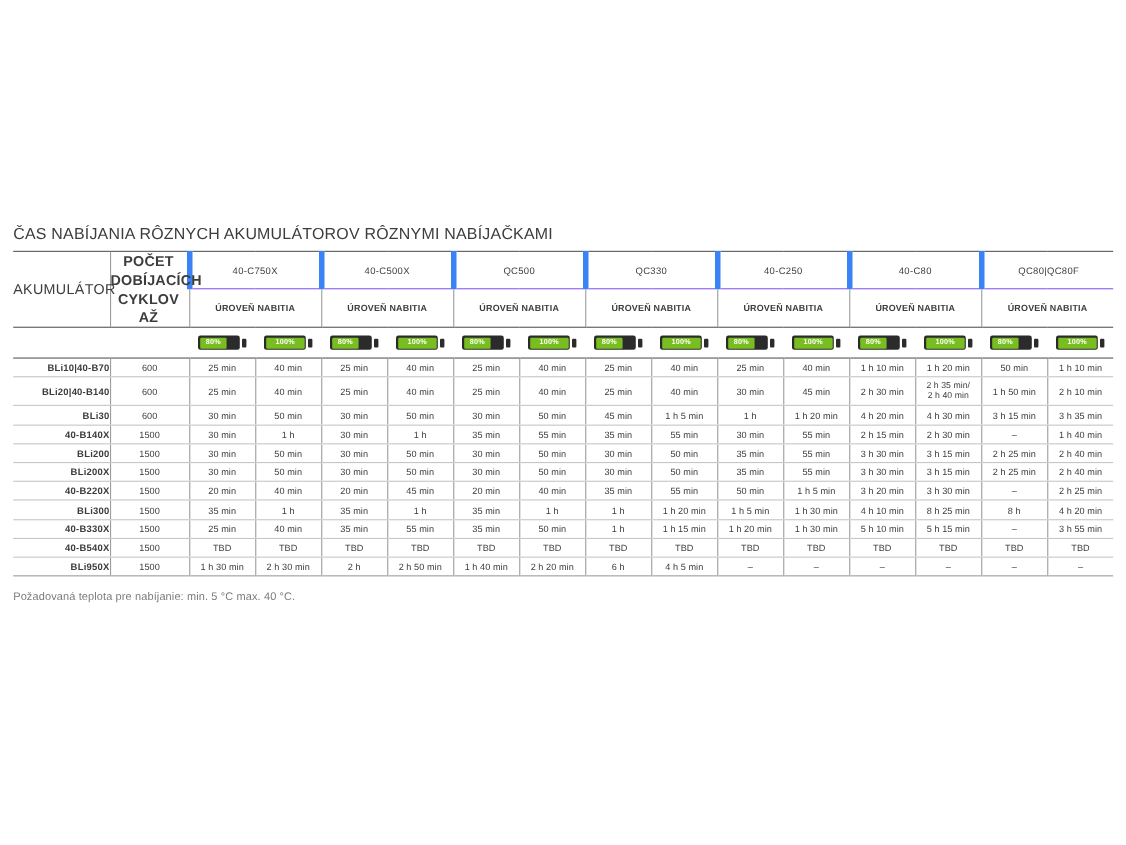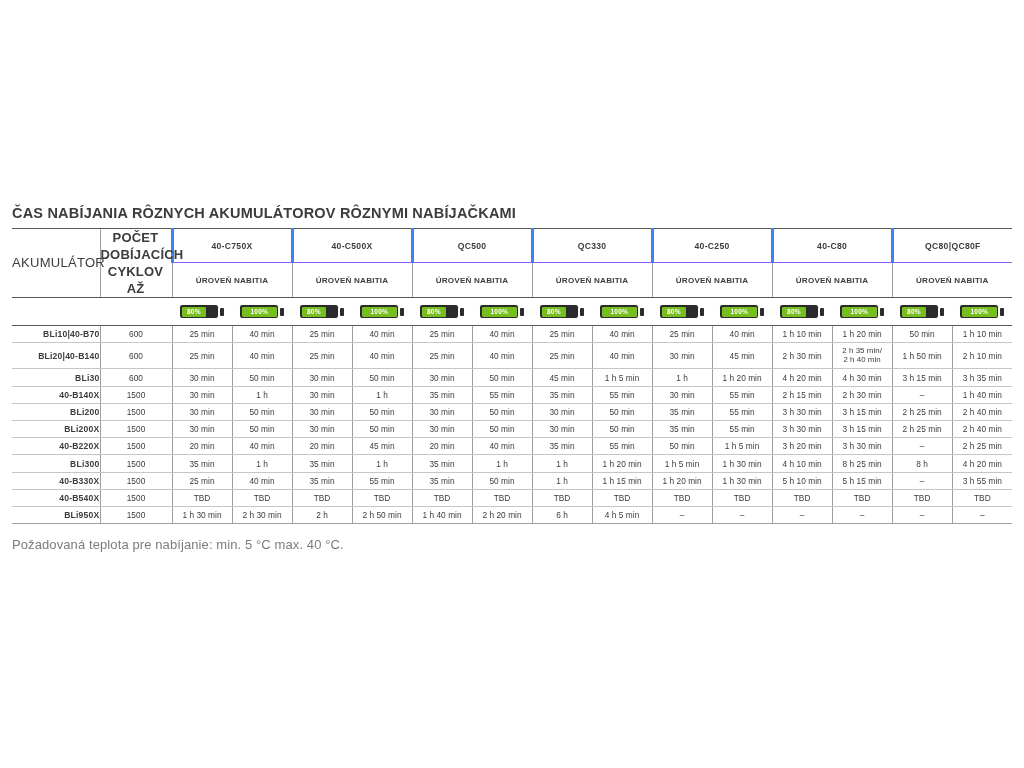--- a/index.html
+++ b/index.html
@@ -14,21 +14,21 @@
     position:relative;
     width:1024px;height:768px;
     box-sizing:border-box;
     padding:0 12px;
   }
   .sheet{position:absolute;left:12px;top:205px;width:1000px;}
 
   
   .title{
     font-size:14.5px;
-    font-weight:bold;
+    font-weight:normal;
     letter-spacing:0.2px;
     color:#3c3c3b;
     margin:0 0 6px 0;
     line-height:1.15;
     white-space:nowrap;
   }
 
   
   table.matrix{
     border-collapse:collapse;
@@ -37,25 +37,25 @@
     font-size:8.3px;
   }
   table.matrix td,table.matrix th{
     padding:0;
     margin:0;
     vertical-align:middle;
     text-align:center;
     color:#3c3c3b;
   }
   .hrow-charger td{
-    font-weight:bold;
+    font-weight:normal;
     font-size:8.6px;
     letter-spacing:0.3px;
     height:17px;
-    border-left:3px solid #3b82f6;
+    border-left:5px solid #3b82f6;
     border-top:1.4px solid #58585a;
   }
   .hrow-level td{
     font-weight:bold;
     font-size:8.1px;
     letter-spacing:0.2px;
     height:17px;
     border-left:1px solid #9d9d9c;
     border-top:1px solid #8b5cf6;
     border-bottom:1.4px solid #58585a;
@@ -158,21 +158,21 @@
     font-size:7.9px;
     padding:1px 0;
   }
   tr.tall td{height:23px;}
 
   .dash{letter-spacing:0;}
 
   
   .footnote{
     margin-top:13px;
-    font-size:13px;
+    font-size:10px;
     color:#7c7c7b;
     letter-spacing:0.1px;
   }
 </style>
 </head>
 <body>
 
 <div class="page">
   <div class="sheet">
 

